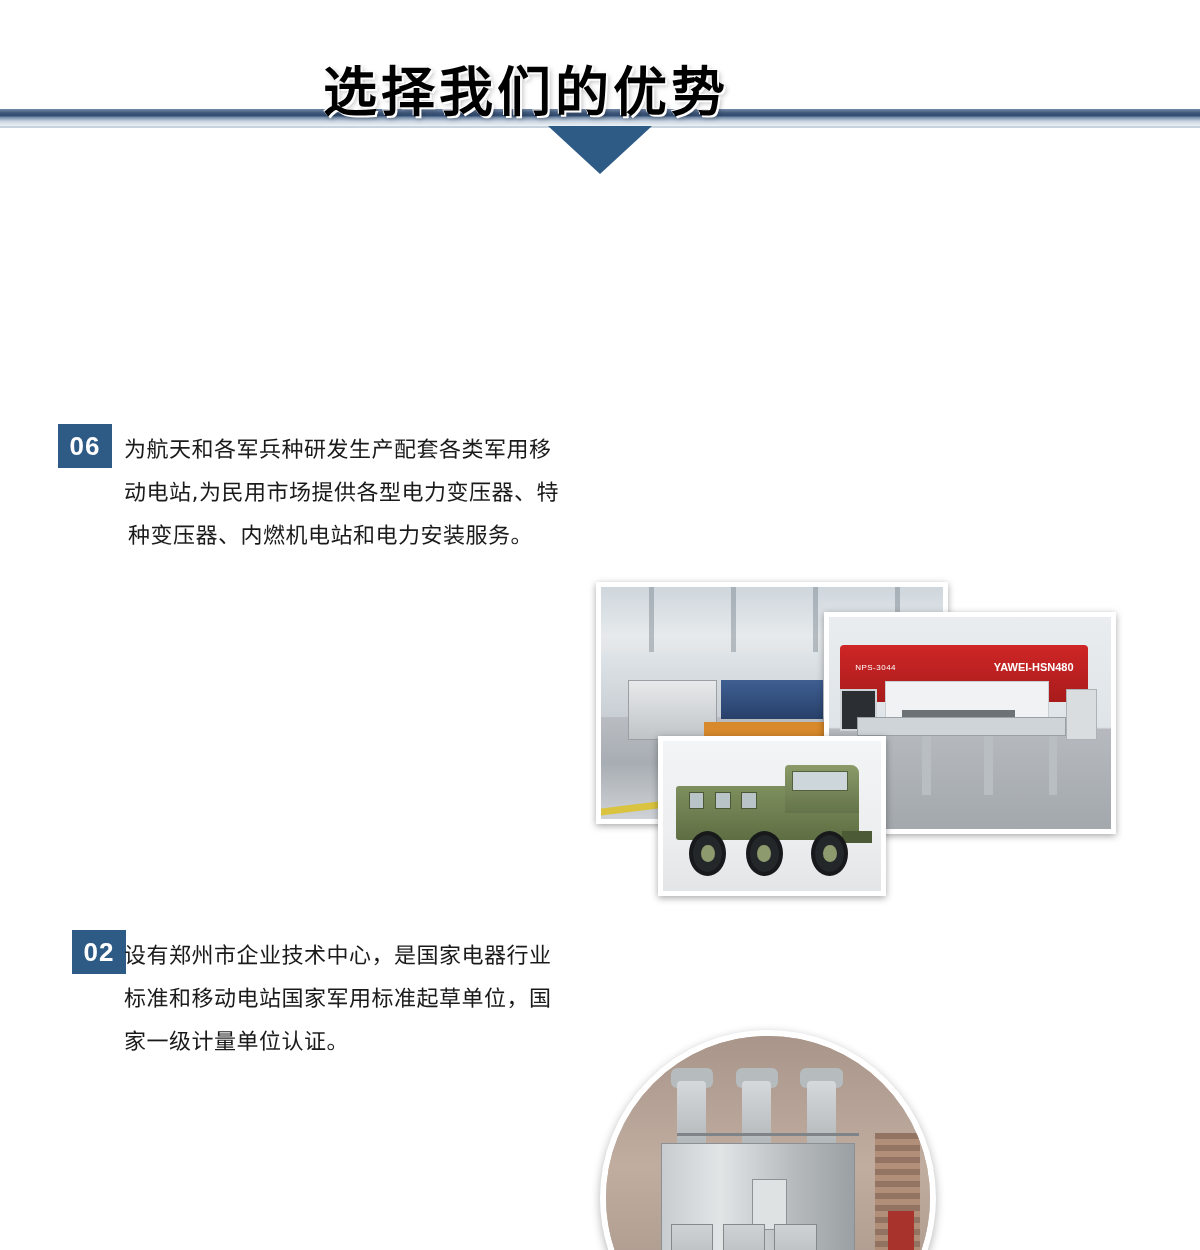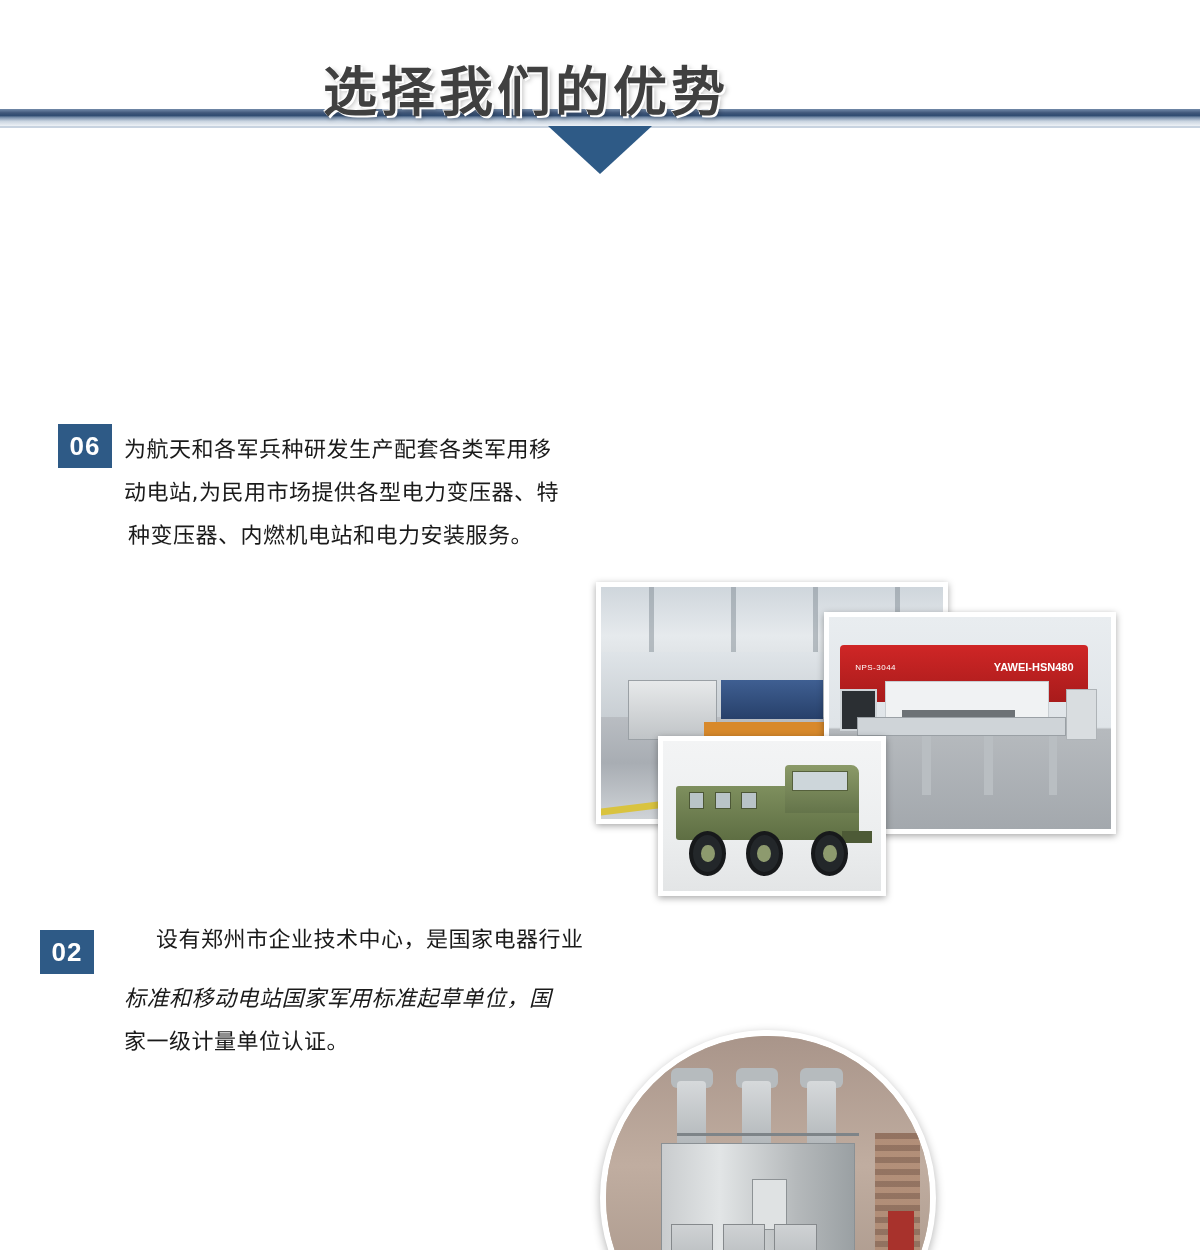--- a/index.html
+++ b/index.html
@@ -49,21 +49,21 @@
   }
   .header-title {
     position: absolute;
     left: 0;
     top: 48px;
     width: 1052px;
     text-align: center;
     font-size: 54px;
     font-weight: bold;
     letter-spacing: 4px;
-    color: #404040;
+    color: #000000;
     text-shadow:
        2px 2px 0 #ffffff,
       -1px -1px 0 #ffffff,
        3px 3px 5px rgba(0,0,0,0.25);
     z-index: 3;
     white-space: nowrap;
   }
   .header-arrow {
     position: absolute;
     left: 548px;
@@ -367,24 +367,24 @@
       <div class="boxwin" style="left:36%"></div>
       <div class="bumper"></div>
       <div class="wheel" style="left:12%"></div>
       <div class="wheel" style="left:38%"></div>
       <div class="wheel" style="left:68%"></div>
     </div>
   </div>
 </div>
 
 <div class="block">
-  <div class="badge" style="left:40px; top:740px;">02</div>
-
-  <div class="block-text" style="left:124px; top:728px; width:470px;margin-left:32px;">设有郑州市企业技术中心，是国家电器行业</div>
-  <div class="block-text" style="left:124px; top:787px; width:470px;font-style:italic;">标准和移动电站国家军用标准起草单位，国</div>
+  <div class="badge" style="left:72px; top:740px;">02</div>
+
+  <div class="block-text" style="left:124px; top:744px; width:470px;">设有郑州市企业技术中心，是国家电器行业</div>
+  <div class="block-text" style="left:124px; top:787px; width:470px;">标准和移动电站国家军用标准起草单位，国</div>
   <div class="block-text" style="left:124px; top:830px; width:470px;">家一级计量单位认证。</div>
 
   <div class="ph4">
     <div class="wall"></div>
 
     <div class="rack"></div>
     <div class="redbox"></div>
     <div class="bushtop" style="left:20%"></div>
     <div class="bushtop" style="left:40%"></div>
     <div class="bushtop" style="left:60%"></div>

